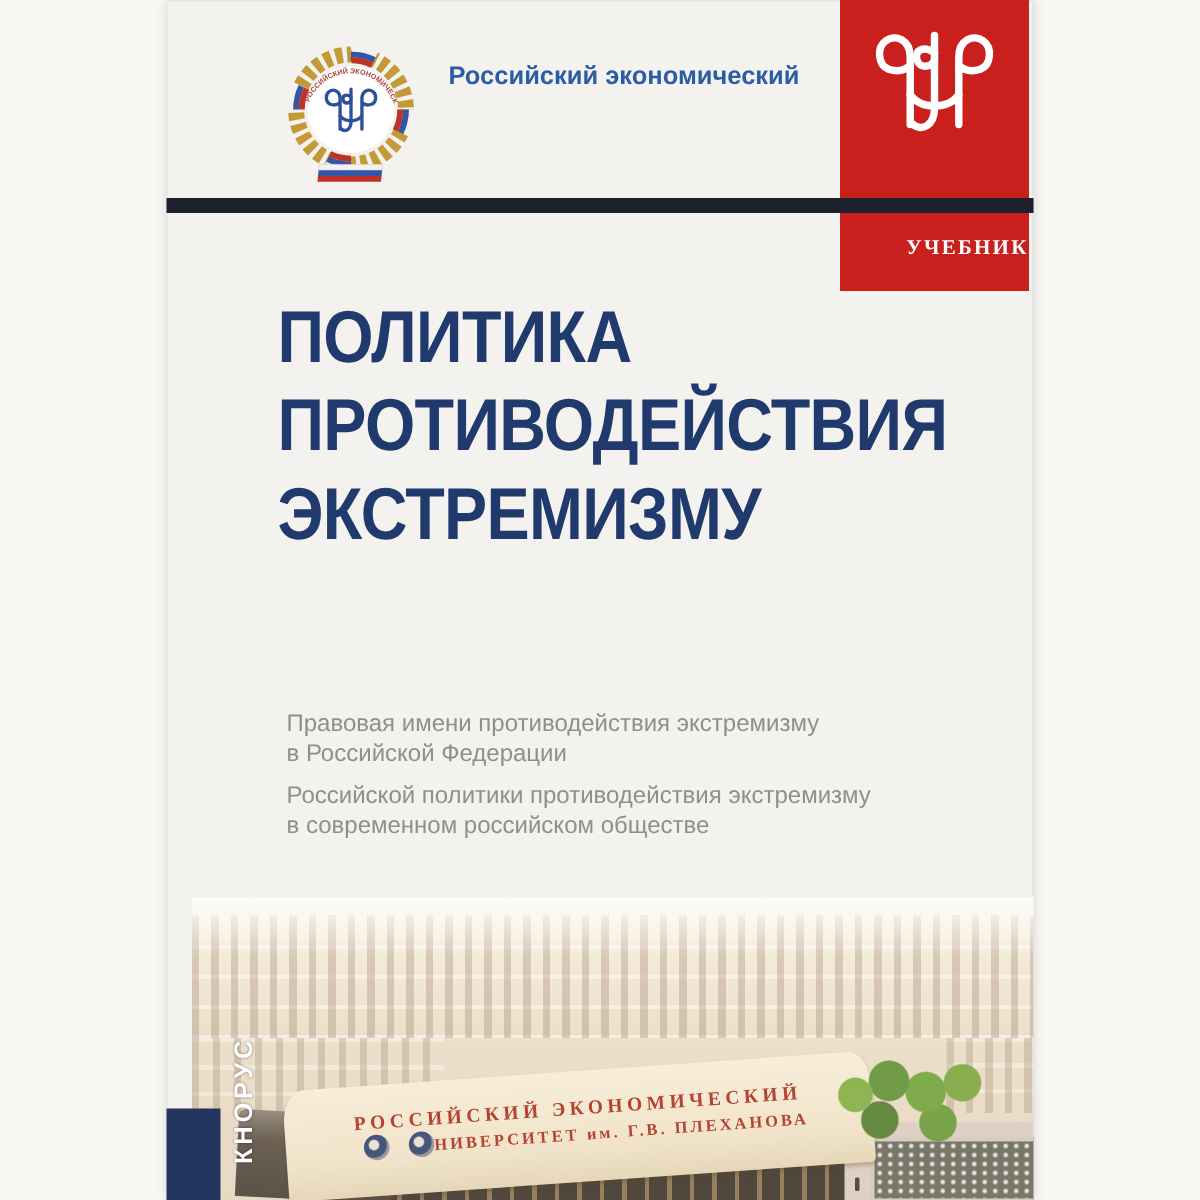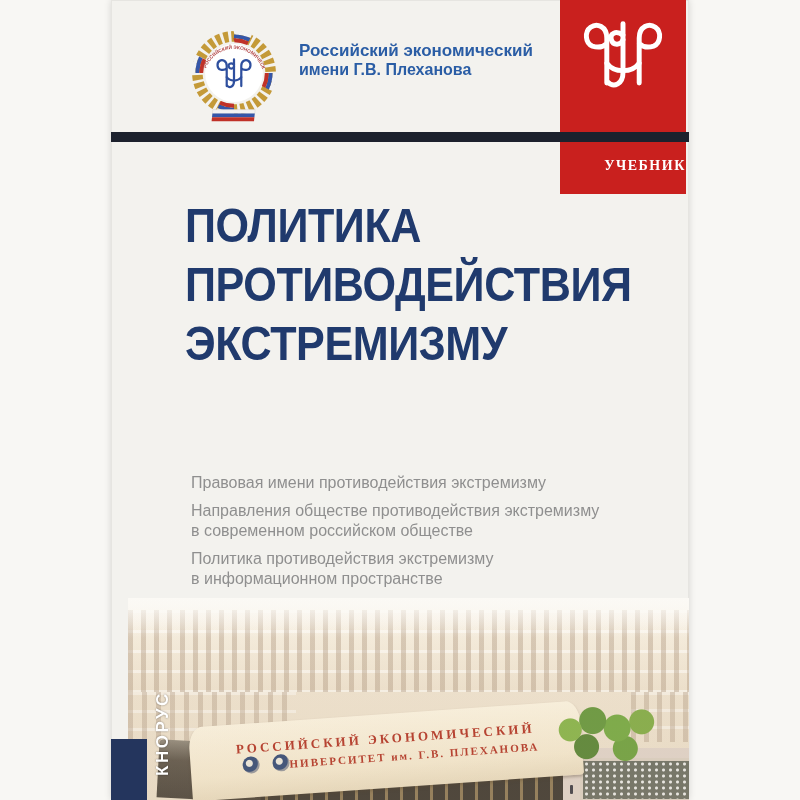--- a/index.html
+++ b/index.html
@@ -134,21 +134,20 @@
         </text>
         <use href="#reu-mono" xlink:href="#reu-mono" transform="translate(34,32) scale(0.42)" style="color:#2e4f9e"></use>
         <g transform="translate(55,90) skewX(-6)">
           <rect x="-22" y="0" width="44" height="4" fill="#f2f2f2" stroke="#d8d5ce" stroke-width=".5"></rect>
           <rect x="-22" y="4" width="44" height="4" fill="#3556a8"></rect>
           <rect x="-22" y="8" width="44" height="4" fill="#c03128"></rect>
         </g>
       </svg>
       <div class="brand-text">
         <div class="brand-line1">Российский экономический</div>
-        <div class="brand-line3">имени Г.В. Плеханова</div>
       </div>
     </div>
 
     <div class="stripe"></div>
 
     <div class="badge">
       <svg class="badge-mono" viewBox="0 0 100 100">
         <use href="#reu-mono" xlink:href="#reu-mono"></use>
       </svg>
       <div class="badge-label">УЧЕБНИК</div>
@@ -157,28 +156,25 @@
     <div class="title">
       <div>ПОЛИТИКА</div>
       <div>ПРОТИВОДЕЙСТВИЯ</div>
       <div>ЭКСТРЕМИЗМУ</div>
     </div>
 
 
     <div class="topics">
       <div class="topic">
         <div>Правовая имени противодействия экстремизму</div>
+        <div>в Российской Федерации</div>
       </div>
       <div class="topic">
-        <div>Направления обществе противодействия экстремизму</div>
+        <div>Российской политики противодействия экстремизму</div>
         <div>в современном российском обществе</div>
-      </div>
-      <div class="topic">
-        <div>Политика противодействия экстремизму</div>
-        <div>в информационном пространстве</div>
       </div>
     </div>
 
     <div class="photo">
       <div class="ph-win-top"></div>
       <div class="ph-win-left"></div>
       <div class="ph-win-right"></div>
       <div class="ph-entrance"></div>
       <div class="ph-dark-left"></div>
       <div class="ph-facade">

